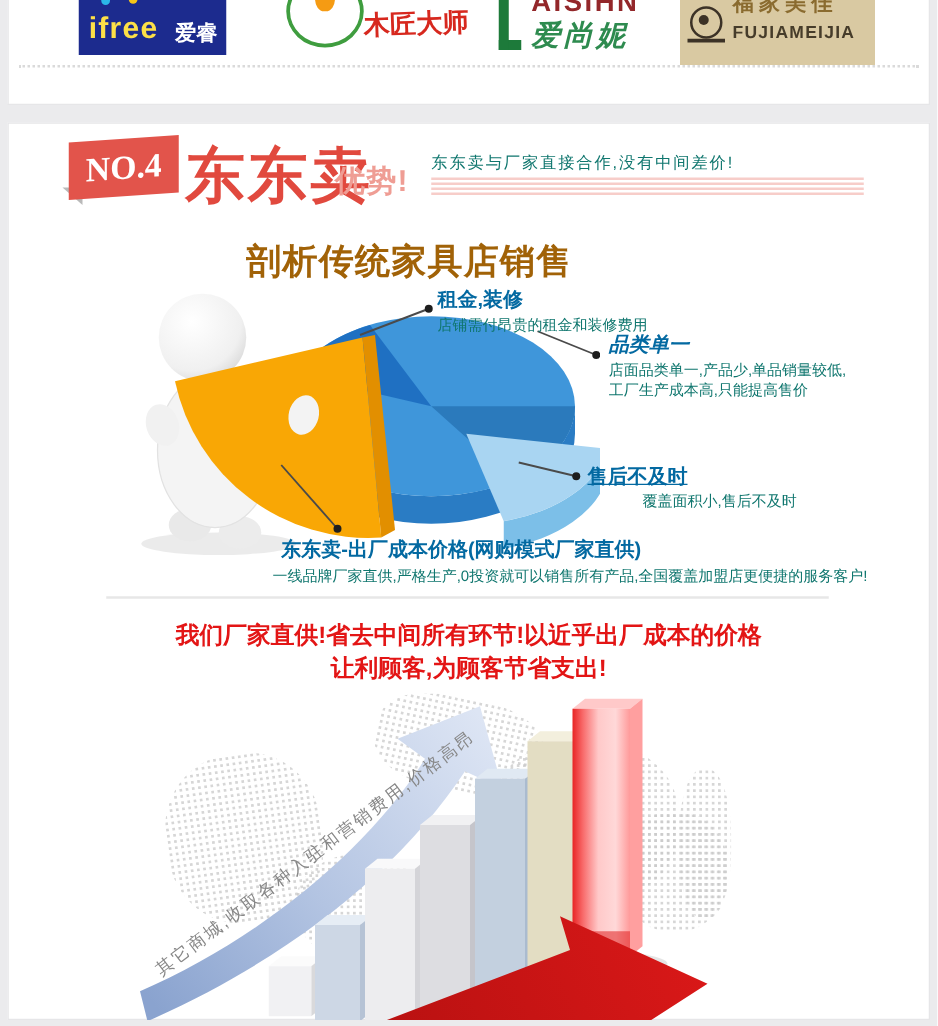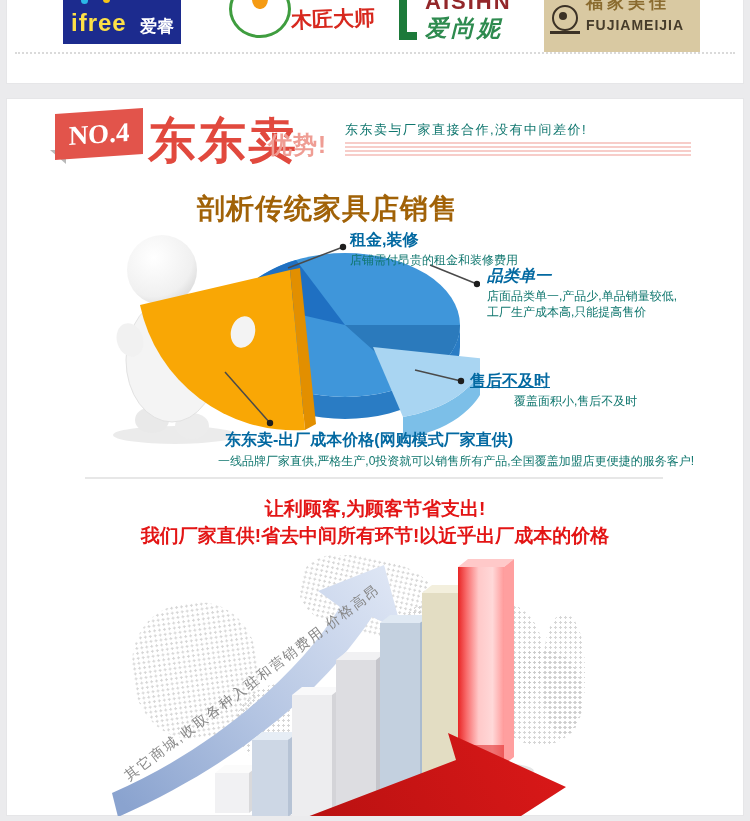--- a/index.html
+++ b/index.html
@@ -163,22 +163,22 @@
     <div>工厂生产成本高,只能提高售价</div>
   </div>
   <div class="co-title" id="coT3">售后不及时</div>
   <div class="co-desc" id="coD3">覆盖面积小,售后不及时</div>
   <div class="co-title" id="coT4">东东卖-出厂成本价格(网购模式厂家直供)</div>
   <div class="co-desc" id="coD4">一线品牌厂家直供,严格生产,0投资就可以销售所有产品,全国覆盖加盟店更便捷的服务客户!</div>
 
   <div id="divider"></div>
 
   <div id="statement">
+    <div>我们厂家直供!省去中间所有环节!以近乎出厂成本的价格</div>
     <div>让利顾客,为顾客节省支出!</div>
-    <div>我们厂家直供!省去中间所有环节!以近乎出厂成本的价格</div>
   </div>
 
   <div id="barArea">
     <div class="blob" style="left:294px;top:3px;width:135px;height:75px;border-radius:40%;transform:rotate(12deg);"></div>
     <div class="blob" style="left:127px;top:48px;width:125px;height:135px;border-radius:45%;transform:rotate(-8deg);"></div>
     <div class="blob" style="left:386px;top:40px;width:150px;height:125px;border-radius:42%;"></div>
     <div class="blob" style="left:491px;top:95px;width:85px;height:95px;border-radius:45%;"></div>
     <div class="blob" style="left:230px;top:128px;width:105px;height:85px;border-radius:48%;"></div>
     <div class="blob" style="left:306px;top:175px;width:70px;height:60px;border-radius:50%;"></div>
     <div class="blob" style="left:537px;top:60px;width:42px;height:120px;border-radius:45%;"></div>

